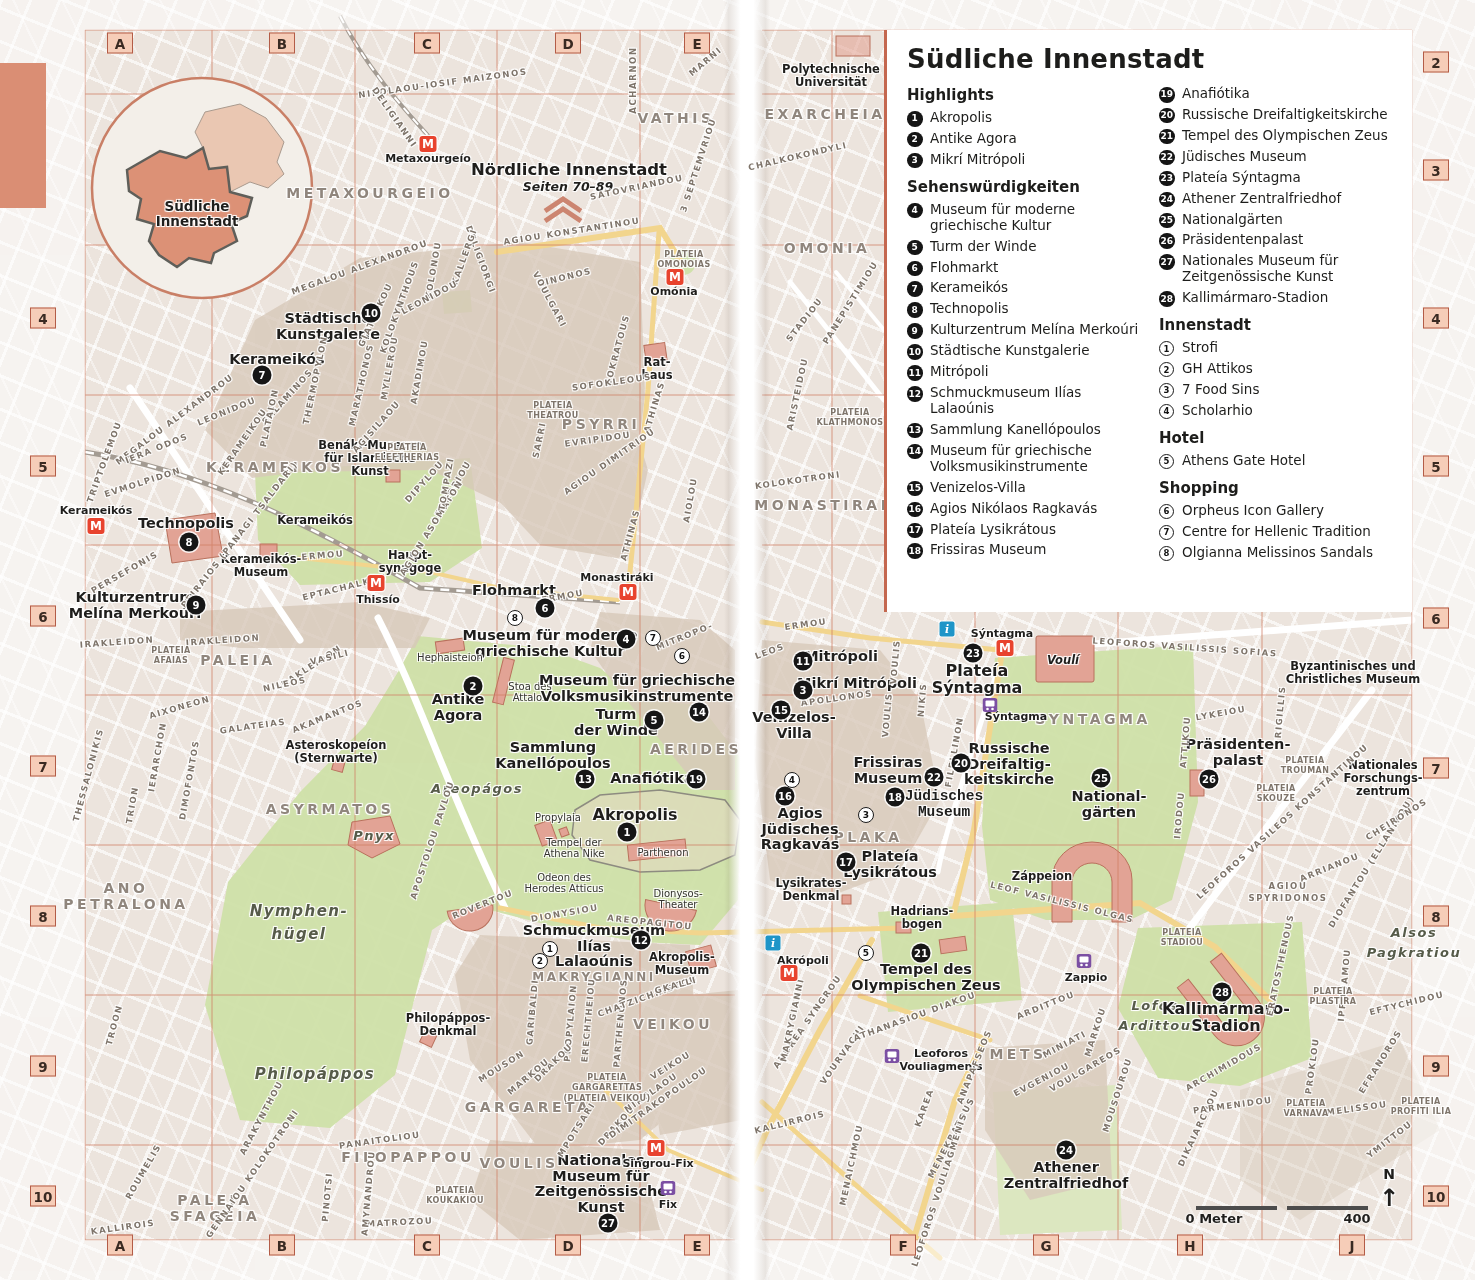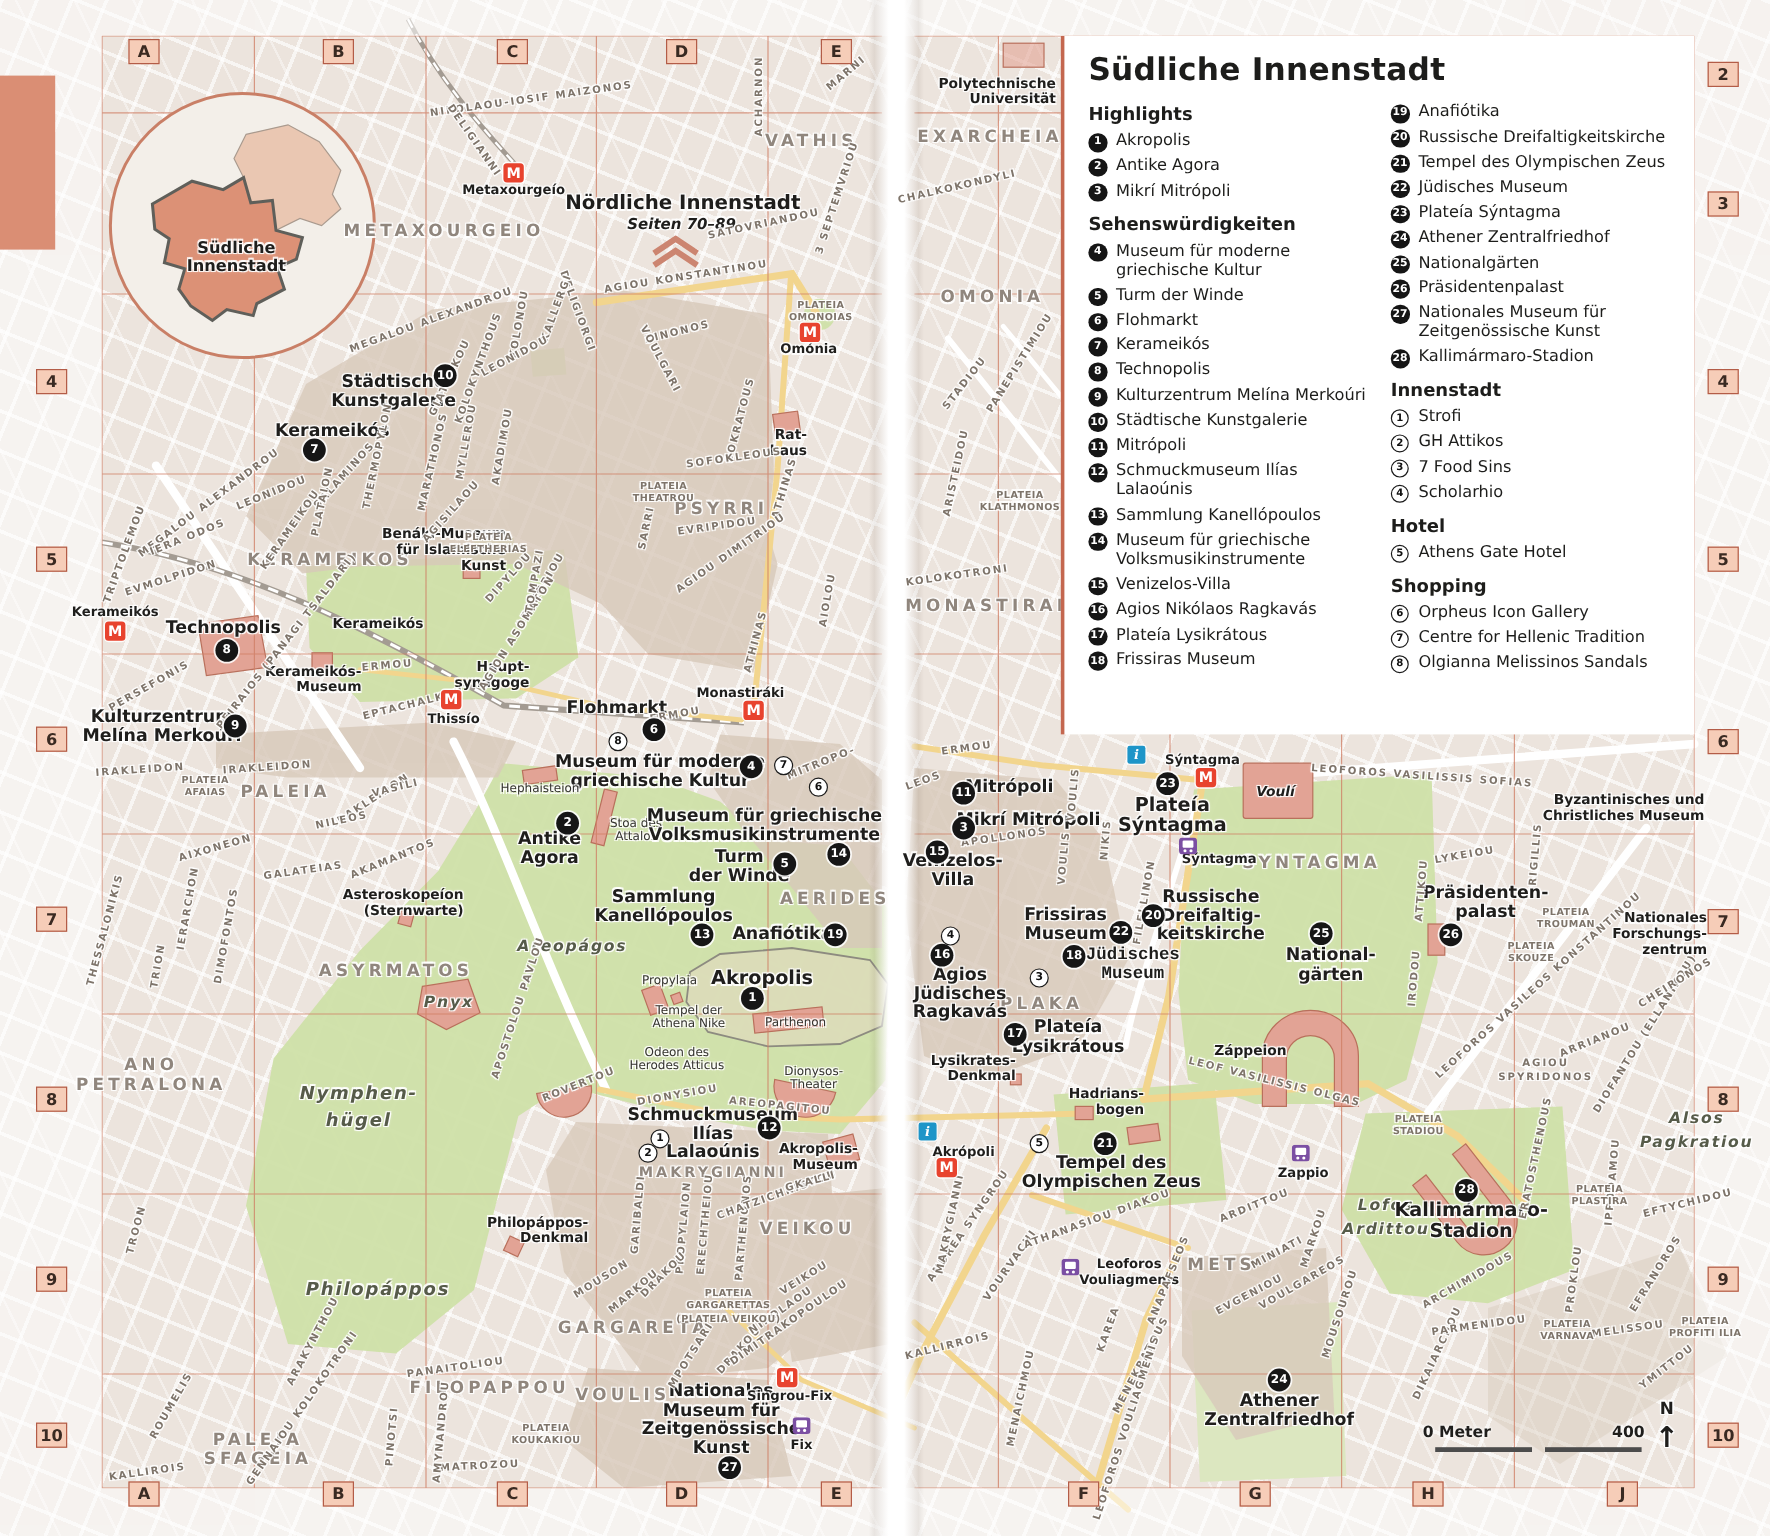--- a/index.html
+++ b/index.html
@@ -16,21 +16,21 @@
   .gutter{position:absolute;left:724px;top:0;width:46px;height:1280px;z-index:20;
     background:linear-gradient(90deg, rgba(110,95,85,0) 0%, rgba(110,95,85,0.10) 10%, #ffffff 36%, #ffffff 64%, rgba(110,95,85,0.10) 90%, rgba(110,95,85,0) 100%);}
   .page-tab{position:absolute;left:0;top:63px;width:46px;height:145px;background:#da8e74;z-index:25;}
 
   
   .maplabel{position:absolute;z-index:30;white-space:pre;text-align:center;color:#1f1e1c;
     text-shadow:-1px -1px 0 rgba(255,255,255,.85),1px -1px 0 rgba(255,255,255,.85),-1px 1px 0 rgba(255,255,255,.85),1px 1px 0 rgba(255,255,255,.85),0 0 3px rgba(255,255,255,.9);}
   .dist {font-size:14px;font-weight:bold;letter-spacing:3.5px;color:#90867d;}
   .dist2{font-size:12px;font-weight:bold;letter-spacing:2.5px;color:#90867d;}
   .poi  {font-size:14.5px;font-weight:bold;line-height:1.08;}
-  .poi2 {font-size:11.5px;font-weight:bold;line-height:1.12;text-align:right;}
+  .poi2 {font-size:11.5px;font-weight:bold;line-height:1.12;}
   .poi3 {font-size:10px;font-weight:normal;line-height:1.12;color:#34332f;}
   .nat  {font-size:13px;font-weight:bold;font-style:italic;letter-spacing:1.5px;color:#565b49;line-height:1.5;}
   .st   {font-size:8.5px;font-weight:bold;letter-spacing:1.6px;color:#7e746a;line-height:1.4;}
   .pl   {font-size:8px;font-weight:bold;letter-spacing:.4px;color:#7e746a;line-height:1.3;}
   .mlab {font-size:11px;font-weight:bold;color:#1f1e1c;}
   .ref  {font-size:16.5px;font-weight:bold;}
   .refi {font-size:12.5px;font-weight:bold;font-style:italic;}
   .arrow{font-size:24px;font-weight:bold;color:#1f1e1c;}
 
   
@@ -62,21 +62,21 @@
   .lm{position:absolute;left:0;top:1px;border-radius:50%;display:flex;align-items:center;justify-content:center;box-sizing:border-box;}
   .lm-sight{width:15.5px;height:15.5px;background:#151515;color:#fff;font-size:9px;font-weight:bold;}
   .lm-venue{width:15px;height:15px;background:#fff;border:1.3px solid #1a1a1a;color:#111;font-size:8.5px;font-weight:bold;}
 
   
   .scalebar{position:absolute;left:1196px;top:1206px;width:172px;height:4px;z-index:40;
     background:linear-gradient(90deg,#4c4c4c 0 47%,rgba(0,0,0,0) 47% 53%,#4c4c4c 53%);}
   .scale-start{position:absolute;left:1214px;top:1194px;}
   .scale-end{position:absolute;left:1357px;top:1194px;}
   .scale-start,.scale-end{transform:translate(-50%,-50%);z-index:40;font-size:13px;font-weight:bold;color:#1f1e1c;position:absolute;
-    text-shadow:0 0 3px #fff,0 0 3px #fff;}
+    text-shadow:0 0 3px #fff,0 0 3px #fff;margin-top:24px;}
 </style>
 </head>
 <body>
 
 <div id="map-root">
 
   <svg class="shapes" width="1475" height="1280" viewBox="0 0 1475 1280" xmlns="http://www.w3.org/2000/svg">
 
     <g fill="#cfe0a8" stroke="none" opacity="0.95">
       <polygon points="255,472 470,458 482,548 430,582 300,585 258,540"></polygon>

